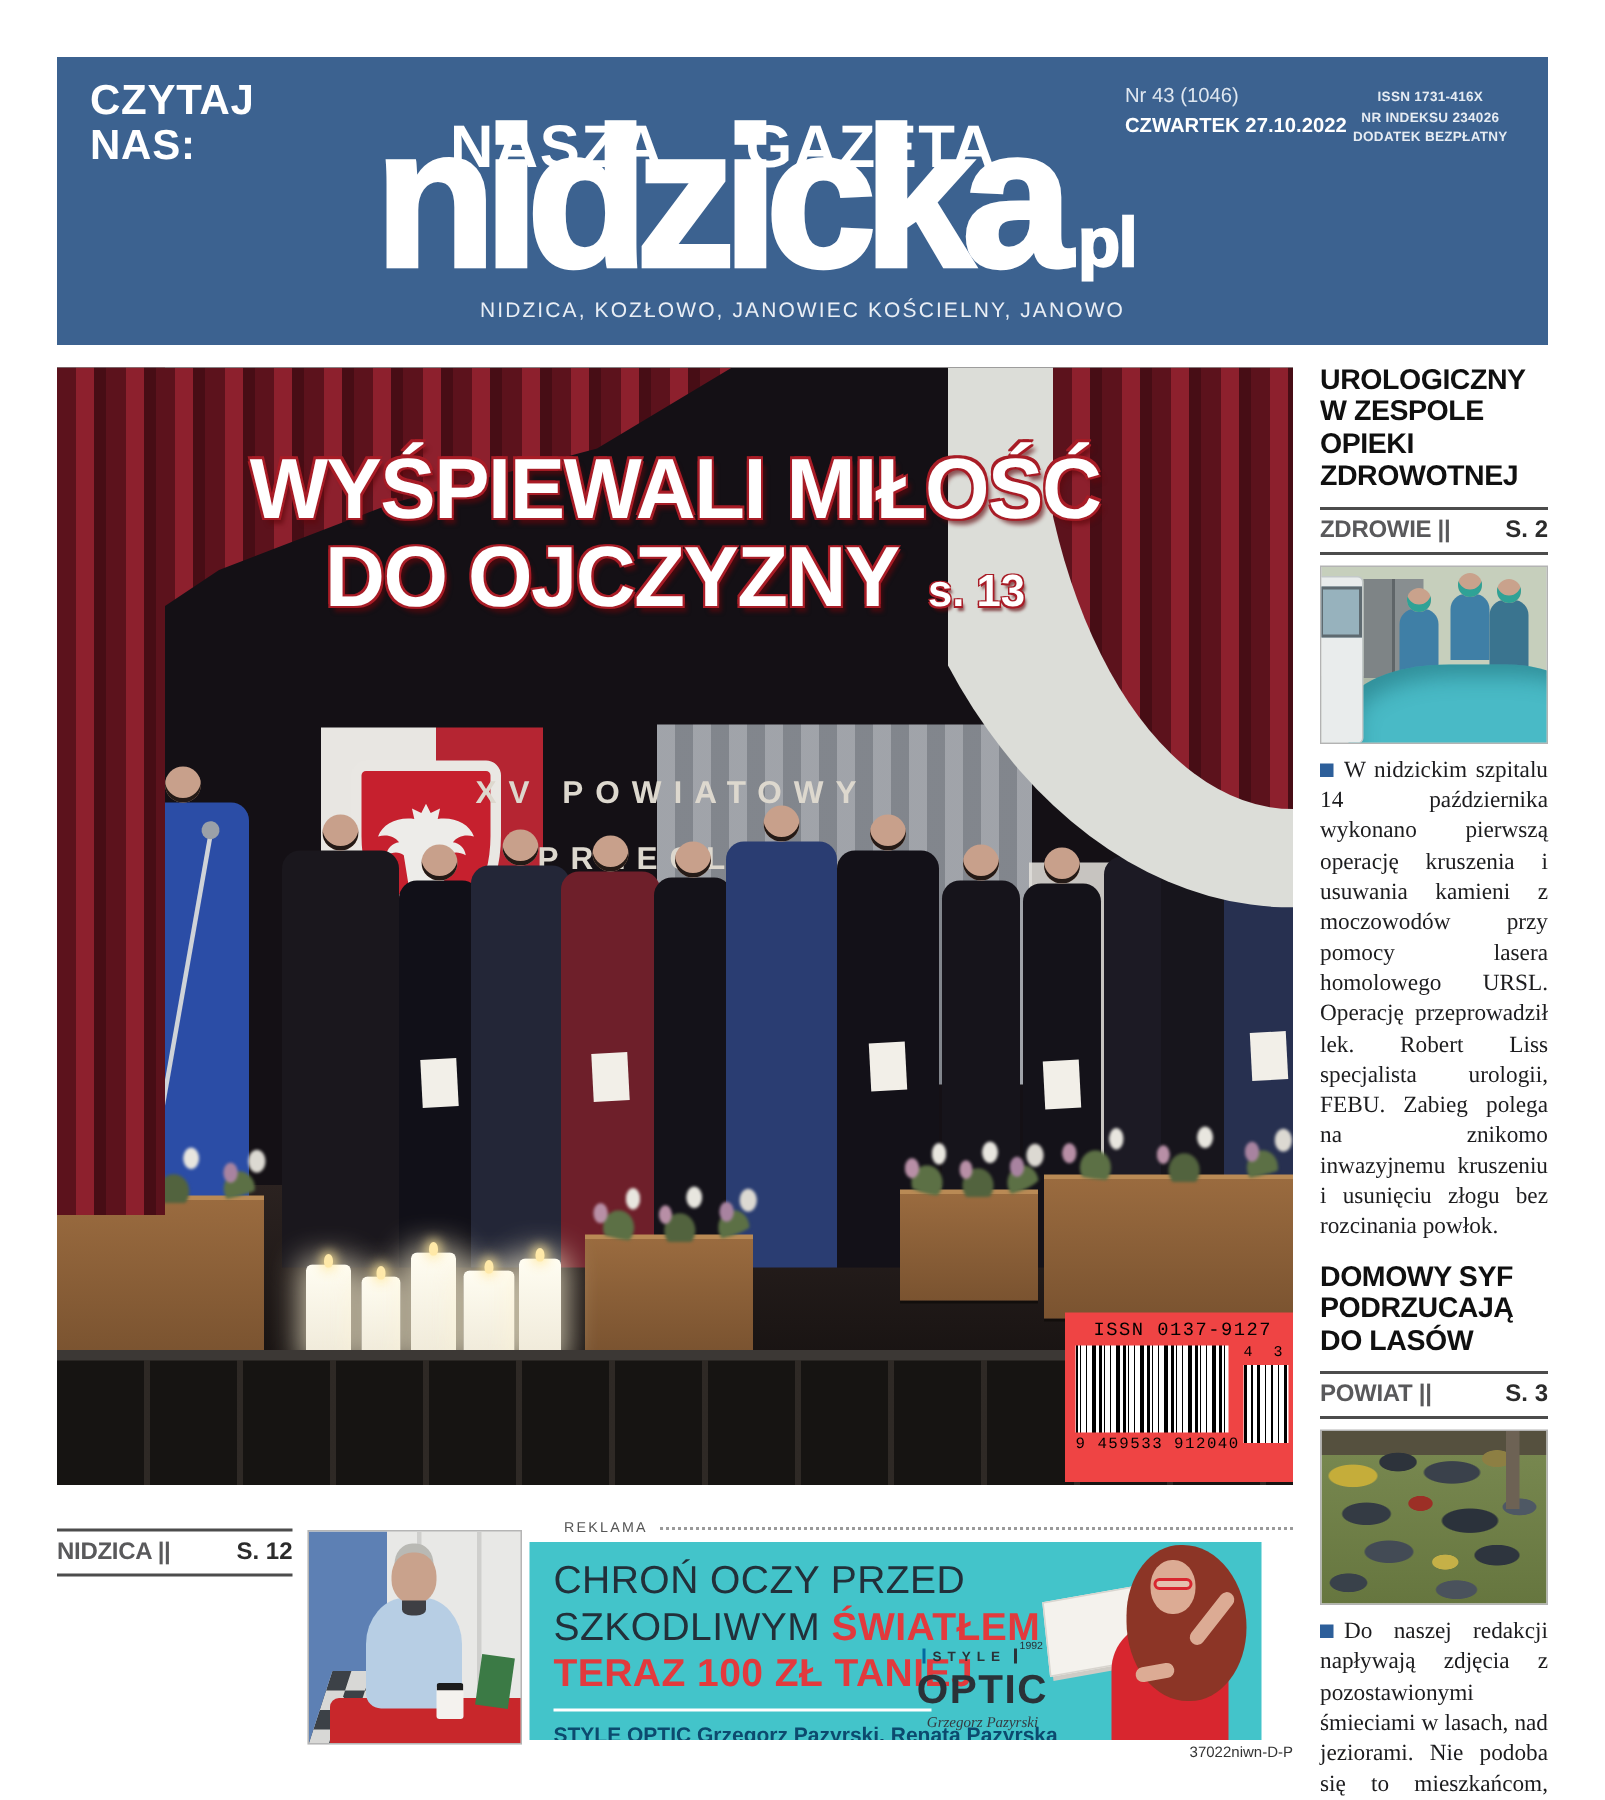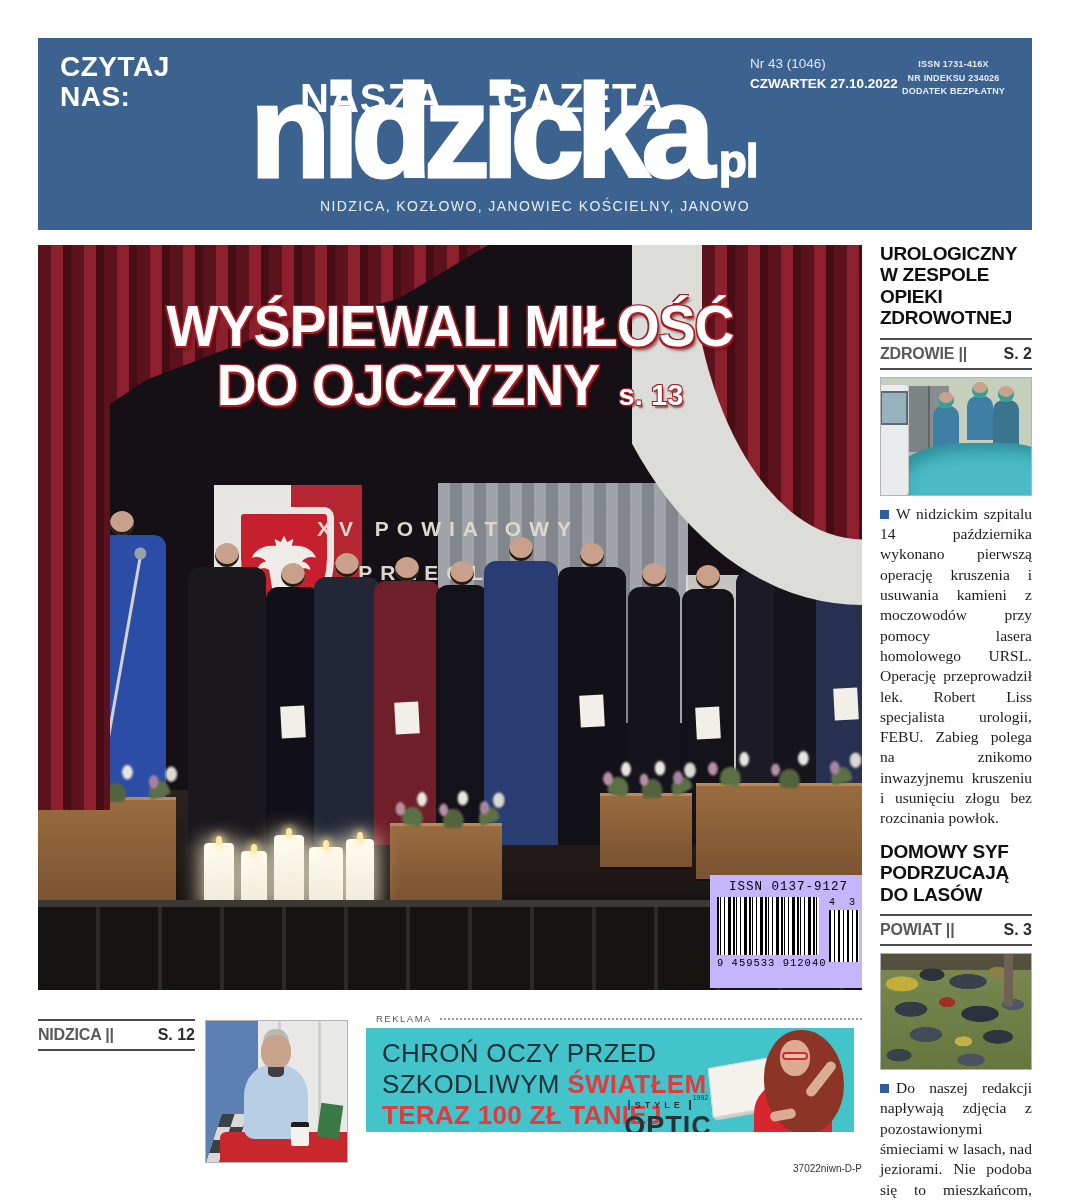--- a/index.html
+++ b/index.html
@@ -49,21 +49,21 @@
        radial-gradient(11px 15px at 64% 38%, #e8e6df 0 45%, transparent 50%),
        radial-gradient(10px 14px at 82% 58%, #a883a0 0 45%, transparent 50%),
        radial-gradient(12px 16px at 94% 42%, #dcd9d2 0 45%, transparent 50%),
        radial-gradient(18px 20px at 22% 80%, #5c7045 0 55%, transparent 60%),
        radial-gradient(18px 20px at 56% 84%, #52633e 0 55%, transparent 60%),
        radial-gradient(18px 20px at 86% 80%, #5c7045 0 55%, transparent 60%); }
   .candle { position:absolute; background:linear-gradient(#fffdf2,#efe9d8); border-radius:4px 4px 2px 2px; box-shadow:0 0 20px 4px rgba(255,246,214,.75); }
   .candle::before { content:""; position:absolute; left:50%; top:-7px; transform:translateX(-50%); width:6px; height:9px; border-radius:50% 50% 40% 40%; background:#ffe9a8; box-shadow:0 0 8px 2px rgba(255,230,150,.9); }
   .stage-front { position:absolute; left:0; top:655px; width:100%; height:90px; background:#161412; border-top:7px solid #3c3835; }
   .stage-front::after { content:""; position:absolute; inset:0; background:repeating-linear-gradient(90deg, transparent 0 58px, rgba(70,62,56,.5) 58px 62px); }
-  .barcode { position:absolute; left:672px; top:630px; width:157px; height:113px; background:#c4b5fd; padding:5px 7px; font-family:"Liberation Mono", monospace; color:#000; }
+  .barcode { position:absolute; left:672px; top:630px; width:157px; height:113px; background:#ef4444; padding:5px 7px; font-family:"Liberation Mono", monospace; color:#000; }
   .bc-issn { font-size:12.5px; text-align:center; letter-spacing:1px; white-space:nowrap; }
   .bc-row { display:flex; margin-top:3px; }
   .bc-main { width:102px; }
   .bc-bars { height:58px; background:repeating-linear-gradient(90deg,#000 0 2px,#fff 2px 3px,#000 3px 4px,#fff 4px 7px,#000 7px 8px,#fff 8px 11px,#000 11px 14px,#fff 14px 16px); }
   .bc-digits { font-size:10.5px; letter-spacing:1px; margin-top:2px; white-space:nowrap; }
   .bc-addon { margin-left:10px; width:30px; text-align:center; }
   .bc-addon-digits { font-size:10px; letter-spacing:4px; }
   .bc-addon .bc-bars { height:52px; margin-top:2px; background:repeating-linear-gradient(90deg,#000 0 2px,#fff 2px 5px,#000 5px 6px,#fff 6px 9px); }
   .lead-headline { position:absolute; left:0; top:52px; width:100%; text-align:center; z-index:30; color:#fff; font-weight:bold; }
   .lead-headline .hl { display:block; font-size:57px; line-height:1.04; letter-spacing:-1px; transform:scaleX(.97);
@@ -120,21 +120,21 @@
   .man-photo .table { position:absolute; left:14px; bottom:0; width:129px; height:30px; background:#c8272b; border-radius:6px 0 0 0; }
   .man-photo .man-body { position:absolute; left:38px; top:44px; width:64px; height:74px; background:#b7cee4; border-radius:42% 42% 10px 10px; }
   .man-photo .man-body::before { content:""; position:absolute; left:50%; top:-30px; transform:translateX(-50%); width:30px; height:34px; border-radius:46%; background:#c9a28c; box-shadow:0 -8px 0 -2px #b9b9b4; }
   .man-photo .man-body::after { content:""; position:absolute; left:50%; top:2px; transform:translateX(-50%); width:16px; height:10px; background:#3e3f44; border-radius:0 0 40% 40%; }
   .man-photo .folder { position:absolute; right:6px; bottom:24px; width:22px; height:34px; background:#3b7a45; transform:rotate(8deg); }
   .man-photo .cup { position:absolute; right:38px; bottom:16px; width:18px; height:24px; background:#f4f2ee; border-top:5px solid #1c1c1c; border-radius:2px; }
 
   .ad-label-row { position:absolute; left:376px; top:1013px; width:486px; display:flex; align-items:center; gap:8px; }
   .ad-label { font-size:9.5px; letter-spacing:1.5px; color:#555; }
   .ad-dots { flex:1; border-top:2px dotted #9a9a9a; height:0; }
-  .ad { position:absolute; left:366px; top:1028px; width:488px; height:104px; background:#43c4ca; overflow:hidden; }
+  .ad { position:absolute; left:353px; top:1028px; width:488px; height:132px; background:#43c4ca; overflow:hidden; }
   .ad-text { position:absolute; left:16px; top:10px; }
   .ad-l1 { font-size:26px; color:#22303a; letter-spacing:.3px; line-height:1.2; }
   .ad-l1 .red { color:#e23a3d; font-weight:bold; }
   .ad-l3 { font-size:26px; color:#e23a3d; font-weight:bold; letter-spacing:.3px; line-height:1.2; }
   .ad-rule { width:252px; border-top:2px solid #fff; margin:7px 0 6px; }
   .ad-contact { font-size:14px; font-weight:bold; color:#0c4a6e; line-height:1.3; }
   .ad-logo { position:absolute; left:252px; top:66px; width:100px; text-align:center; color:#2a3238; }
   .ad-logo .l-style { font-size:9px; letter-spacing:4px; font-weight:bold; border-left:2px solid #0369a1; border-right:2px solid #2a3238; padding:0 5px; display:inline-block; }
   .ad-logo .l-year { font-size:7px; vertical-align:top; margin-left:2px; }
   .ad-logo .l-optic { font-size:27px; font-weight:bold; letter-spacing:1px; line-height:1; margin-top:1px; }

